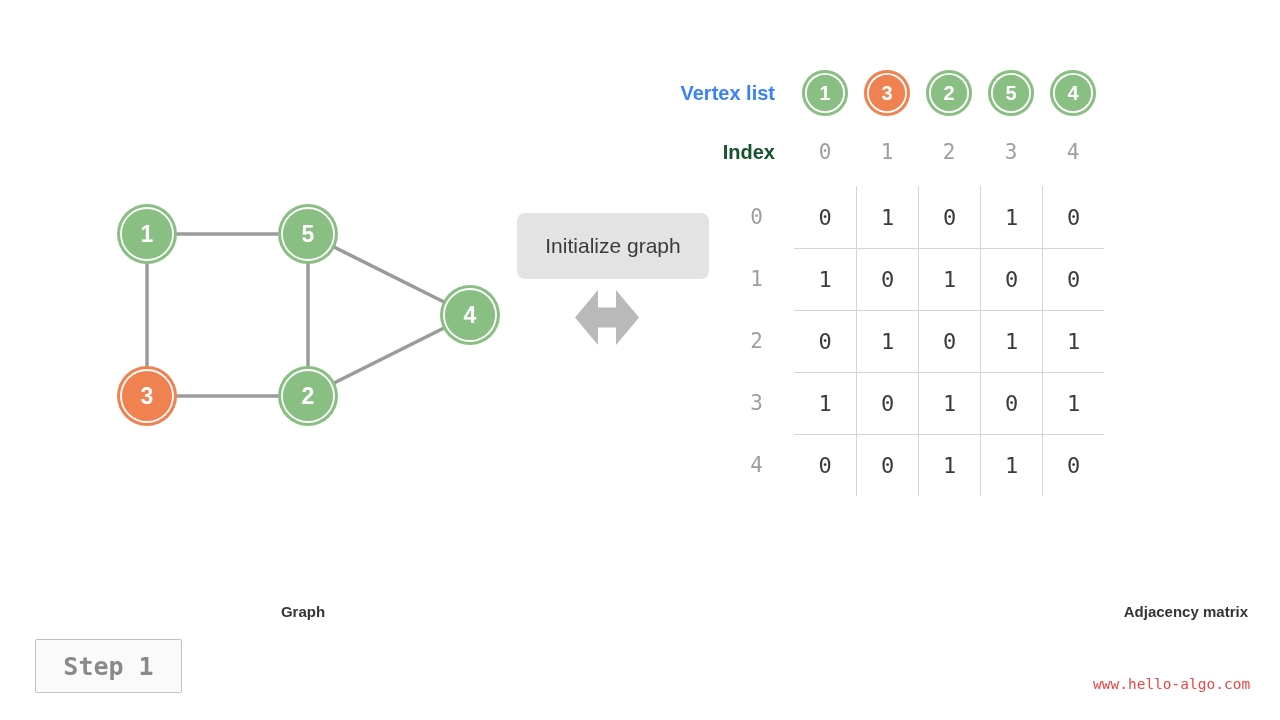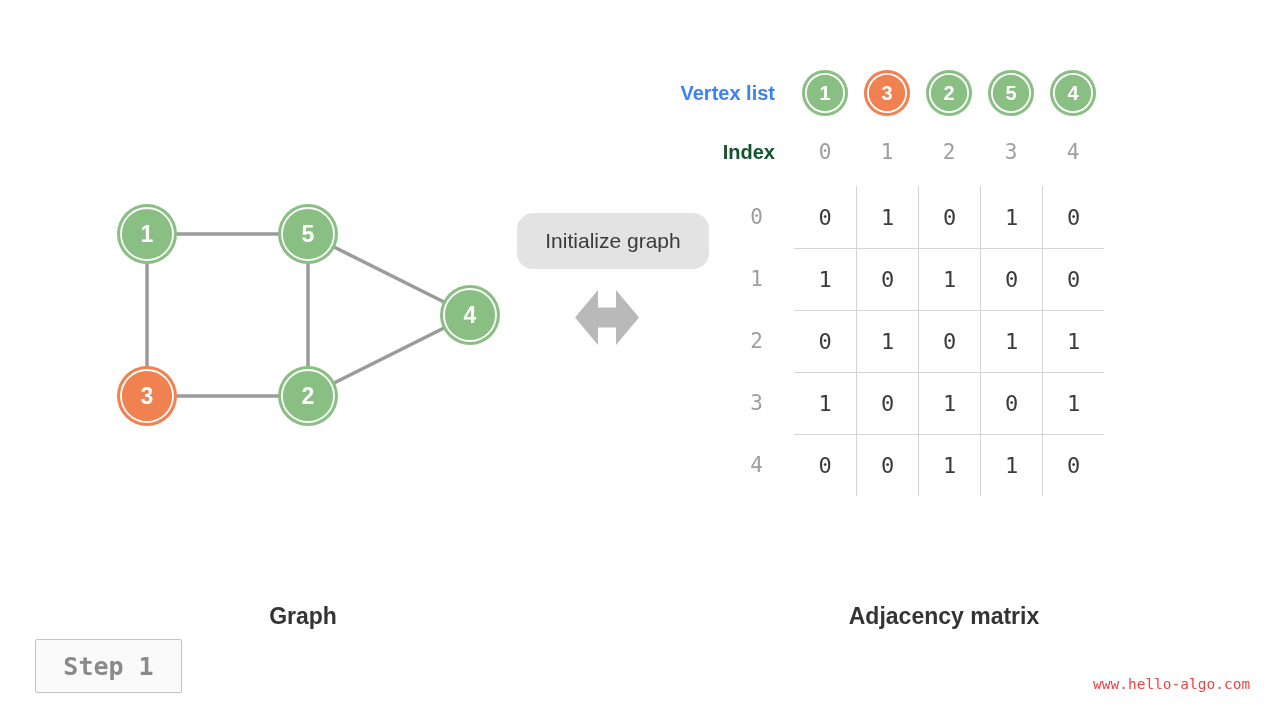--- a/index.html
+++ b/index.html
@@ -22,22 +22,22 @@
   .graph-svg circle.v-fill.orange { fill: #f08150; }
   .graph-svg circle.v-ring { fill: none; stroke: #ffffff; stroke-width: 1.8px; }
   .graph-svg text {
     fill: #ffffff; font-size: 23px; font-weight: bold;
     text-anchor: middle; dominant-baseline: central;
     font-family: "Liberation Sans", sans-serif;
   }
 
   
   .callout {
-    position: absolute; left: 517px; top: 213px; width: 192px; height: 56px;
-    background: #e3e3e3; border-radius: 16px;
+    position: absolute; left: 517px; top: 213px; width: 192px; height: 66px;
+    background: #e3e3e3; border-radius: 8px;
     display: flex; align-items: center; justify-content: center;
     font-size: 21px; color: #3b3b3b;
   }
   .double-arrow { position: absolute; left: 575px; top: 290px; }
   .double-arrow polygon { fill: #b9b9b9; }
 
   
   .vrow { position: absolute; left: 640px; display: flex; align-items: center; }
   .vrow .rlabel { width: 135px; text-align: right; }
   .vrow .cols { display: flex; margin-left: 19px; }
@@ -68,23 +68,23 @@
     margin-left: 19px;
   }
   .mgrid > div {
     display: flex; align-items: center; justify-content: center;
     font-size: 22px; color: #3b3b3b;
   }
   .mgrid > div:not(:nth-child(5n+1)) { border-left: 1px solid #d4d4d4; }
   .mgrid > div:nth-child(n+6) { border-top: 1px solid #d4d4d4; }
 
   
-  .caption { position: absolute; top: 603px; text-align: center; font-size: 23px; font-weight: bold; color: #343434; }
+  .caption { position: absolute; top: 603px; text-align: center; font-size: 15px; font-weight: bold; color: #343434; }
   .graph-caption { left: 90px; width: 426px; }
-  .matrix-caption { left: 640px; width: 608px; }
+  .matrix-caption { left: 640px; width: 608px; text-align: right; }
 
   .step-badge {
     position: absolute; left: 35px; top: 639px; width: 147px; height: 54px;
     border: 1.5px solid #c2c2c2; border-radius: 2px; background: #fafafa;
     display: flex; align-items: center; justify-content: center;
     font-size: 25px; font-weight: bold; color: #8a8a8a;
   }
   .watermark { position: absolute; left: 1093px; top: 676px; font-size: 14.5px; color: #ef4444; }
 </style>
 </head>

